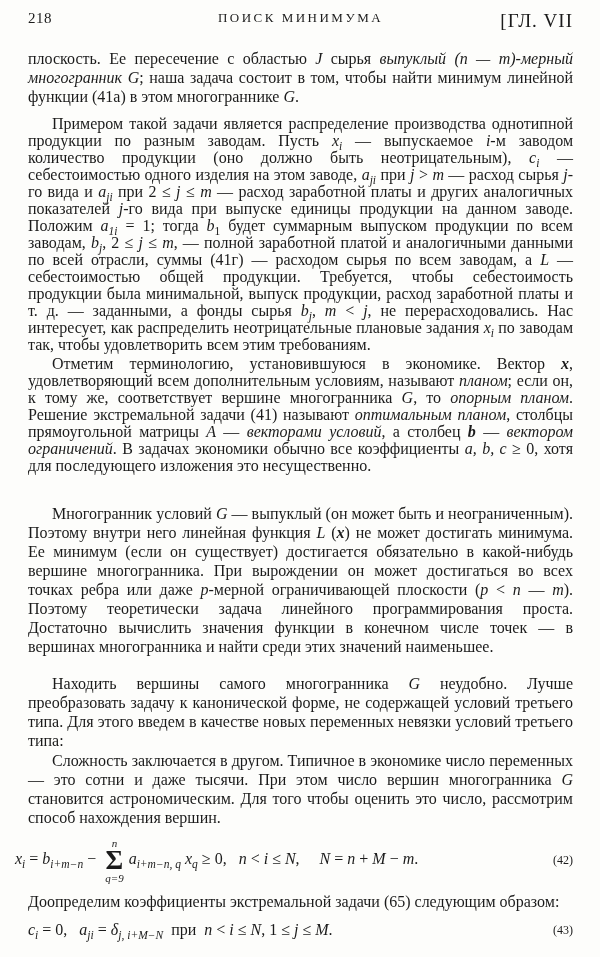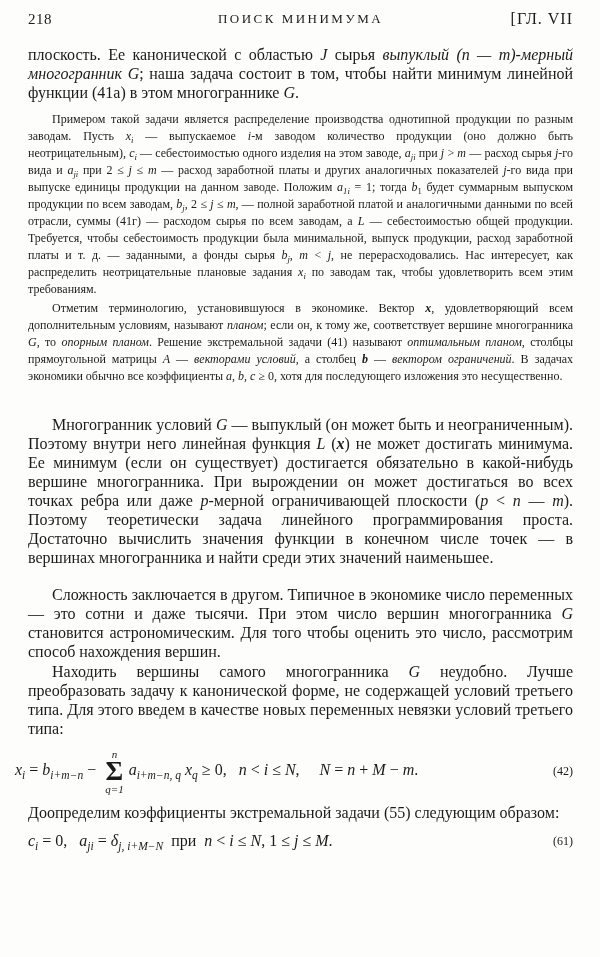--- a/index.html
+++ b/index.html
@@ -3,27 +3,27 @@
 <meta charset="utf-8">
 <style>
   html,body{margin:0;padding:0;background:#fdfdfb;}
   .page{
     width:600px;height:957px;box-sizing:border-box;
     padding:10px 27px 0 28px;
     background:#fdfdfb;color:#1b1b1b;
     font-family:"Liberation Serif", serif;
     overflow:hidden;position:relative;
   }
-  .header{display:flex;align-items:center;margin-bottom:17px;}
+  .header{display:flex;align-items:flex-start;margin-bottom:17px;}
   .header .pnum{width:90px;font-size:15px;letter-spacing:.5px;}
   .header .rtitle{flex:1;text-align:center;font-size:13px;letter-spacing:2.5px;}
-  .header .chap{width:90px;text-align:right;font-size:16px;letter-spacing:1px;}
+  .header .chap{width:90px;text-align:right;font-size:19px;letter-spacing:1px;}
   .para{margin:0;text-align:justify;}
   .p-large{font-size:16px;line-height:19px;}
-  .p-small{font-size:12px;line-height:17px;}
+  .p-small{font-size:16px;line-height:17px;}
   .indent{text-indent:24px;}
   .it{font-style:italic;}
   .bd{font-weight:bold;}
   sub{font-size:72%;line-height:0;}
   .content > :nth-child(1){margin-bottom:9px;}
   .content > :nth-child(2){margin-bottom:2px;}
   .content > :nth-child(3){margin-bottom:30px;}
   .content > :nth-child(4){margin-bottom:18px;}
   .content > :nth-child(5){margin-bottom:1px;}
   .eq-row{display:flex;align-items:center;margin:10px 0 8px 0;}
@@ -39,33 +39,33 @@
 </head>
 <body>
 
 <div class="page">
   <div class="header">
     <span class="pnum">218</span>
     <span class="rtitle">ПОИСК МИНИМУМА</span>
     <span class="chap">[ГЛ. VII</span>
   </div>
   <div class="content">
-      <p class="para p-large"><span>плоскость. Ее канонической с областью </span><span class="it">J</span><span> сырья </span><span class="it">выпуклый (n — m)-мерный многогранник G</span><span>; наша задача состоит в том, чтобы найти минимум линейной функции (41а) в этом многограннике </span><span class="it">G</span><span>.</span></p>
+      <p class="para p-large"><span>плоскость. Ее пересечение с областью </span><span class="it">J</span><span> сырья </span><span class="it">выпуклый (n — m)-мерный многогранник G</span><span>; наша задача состоит в том, чтобы найти минимум линейной функции (41а) в этом многограннике </span><span class="it">G</span><span>.</span></p>
       <p class="para p-small indent"><span>Примером такой задачи является распределение производства однотипной продукции по разным заводам. Пусть </span><span class="it">x</span><sub class="it">i</sub><span> — выпускаемое </span><span class="it">i</span><span>-м заводом количество продукции (оно должно быть неотрицательным), </span><span class="it">c</span><sub class="it">i</sub><span> — себестоимостью одного изделия на этом заводе, </span><span class="it">a</span><sub class="it">ji</sub><span> при </span><span class="it">j</span><span> &gt; </span><span class="it">m</span><span> — расход сырья </span><span class="it">j</span><span>-го вида и </span><span class="it">a</span><sub class="it">ji</sub><span> при 2 ≤ </span><span class="it">j</span><span> ≤ </span><span class="it">m</span><span> — расход заработной платы и других аналогичных показателей </span><span class="it">j</span><span>-го вида при выпуске единицы продукции на данном заводе. Положим </span><span class="it">a</span><sub class="it">1i</sub><span> = 1; тогда </span><span class="it">b</span><sub>1</sub><span> будет суммарным выпуском продукции по всем заводам, </span><span class="it">b</span><sub class="it">j</sub><span>, 2 ≤ </span><span class="it">j</span><span> ≤ </span><span class="it">m</span><span>, — полной заработной платой и аналогичными данными по всей отрасли, суммы (41г) — расходом сырья по всем заводам, а </span><span class="it">L</span><span> — себестоимостью общей продукции. Требуется, чтобы себестоимость продукции была минимальной, выпуск продукции, расход заработной платы и т. д. — заданными, а фонды сырья </span><span class="it">b</span><sub class="it">j</sub><span>, </span><span class="it">m</span><span> &lt; </span><span class="it">j</span><span>, не перерасходовались. Нас интересует, как распределить неотрицательные плановые задания </span><span class="it">x</span><sub class="it">i</sub><span> по заводам так, чтобы удовлетворить всем этим требованиям.</span></p>
       <p class="para p-small indent"><span>Отметим терминологию, установившуюся в экономике. Вектор </span><span class="it bd">x</span><span>, удовлетворяющий всем дополнительным условиям, называют </span><span class="it">планом</span><span>; если он, к тому же, соответствует вершине многогранника </span><span class="it">G</span><span>, то </span><span class="it">опорным планом</span><span>. Решение экстремальной задачи (41) называют </span><span class="it">оптимальным планом</span><span>, столбцы прямоугольной матрицы </span><span class="it">A</span><span> — </span><span class="it">векторами условий</span><span>, а столбец </span><span class="it bd">b</span><span> — </span><span class="it">вектором ограничений</span><span>. В задачах экономики обычно все коэффициенты </span><span class="it">a, b, c</span><span> ≥ 0, хотя для последующего изложения это несущественно.</span></p>
       <p class="para p-large indent"><span>Многогранник условий </span><span class="it">G</span><span> — выпуклый (он может быть и неограниченным). Поэтому внутри него линейная функция </span><span class="it">L</span><span> (</span><span class="it bd">x</span><span>) не может достигать минимума. Ее минимум (если он существует) достигается обязательно в какой-нибудь вершине многогранника. При вырождении он может достигаться во всех точках ребра или даже </span><span class="it">p</span><span>-мерной ограничивающей плоскости (</span><span class="it">p</span><span> &lt; </span><span class="it">n</span><span> — </span><span class="it">m</span><span>). Поэтому теоретически задача линейного программирования проста. Достаточно вычислить значения функции в конечном числе точек — в вершинах многогранника и найти среди этих значений наименьшее.</span></p>
+      <p class="para p-large indent"><span>Находить вершины самого многогранника </span><span class="it">G</span><span> неудобно. Лучше преобразовать задачу к канонической форме, не содержащей условий третьего типа. Для этого введем в качестве новых переменных невязки условий третьего типа:</span></p>
       <p class="para p-large indent"><span>Сложность заключается в другом. Типичное в экономике число переменных — это сотни и даже тысячи. При этом число вершин многогранника </span><span class="it">G</span><span> становится астрономическим. Для того чтобы оценить это число, рассмотрим способ нахождения вершин.</span></p>
-      <p class="para p-large indent"><span>Находить вершины самого многогранника </span><span class="it">G</span><span> неудобно. Лучше преобразовать задачу к канонической форме, не содержащей условий третьего типа. Для этого введем в качестве новых переменных невязки условий третьего типа:</span></p>
       <div class="eq-row">
         <div class="eq-formula eq-left"><span class="it">x</span><sub class="it">i</sub><span> = </span><span class="it">b</span><sub class="it">i+m−n</sub><span> − </span><span class="sum">
             <span class="sum-top">n</span>
             <span class="sum-sigma">Σ</span>
-            <span class="sum-bot">q=1</span>
+            <span class="sum-bot">q=9</span>
           </span><span class="it">a</span><sub class="it">i+m−n, q</sub><span> </span><span class="it">x</span><sub class="it">q</sub><span> ≥ 0,  </span><span class="it">n</span><span> &lt; </span><span class="it">i</span><span> ≤ </span><span class="it">N</span><span>,   </span><span class="it">N</span><span> = </span><span class="it">n</span><span> + </span><span class="it">M</span><span> − </span><span class="it">m</span><span>.</span></div>
         <span class="eq-number">(42)</span>
       </div>
-      <p class="para p-large"><span>Доопределим коэффициенты экстремальной задачи (55) следующим образом:</span></p>
+      <p class="para p-large"><span>Доопределим коэффициенты экстремальной задачи (65) следующим образом:</span></p>
       <div class="eq-row">
         <div class="eq-formula eq-center"><span class="it">c</span><sub class="it">i</sub><span> = 0,  </span><span class="it">a</span><sub class="it">ji</sub><span> = </span><span class="it">δ</span><sub class="it">j, i+M−N</sub><span> при </span><span class="it">n</span><span> &lt; </span><span class="it">i</span><span> ≤ </span><span class="it">N</span><span>, 1 ≤ </span><span class="it">j</span><span> ≤ </span><span class="it">M</span><span>.</span></div>
-        <span class="eq-number">(61)</span>
+        <span class="eq-number">(43)</span>
       </div>
     </div>
 </div>
 
 </body></html>

